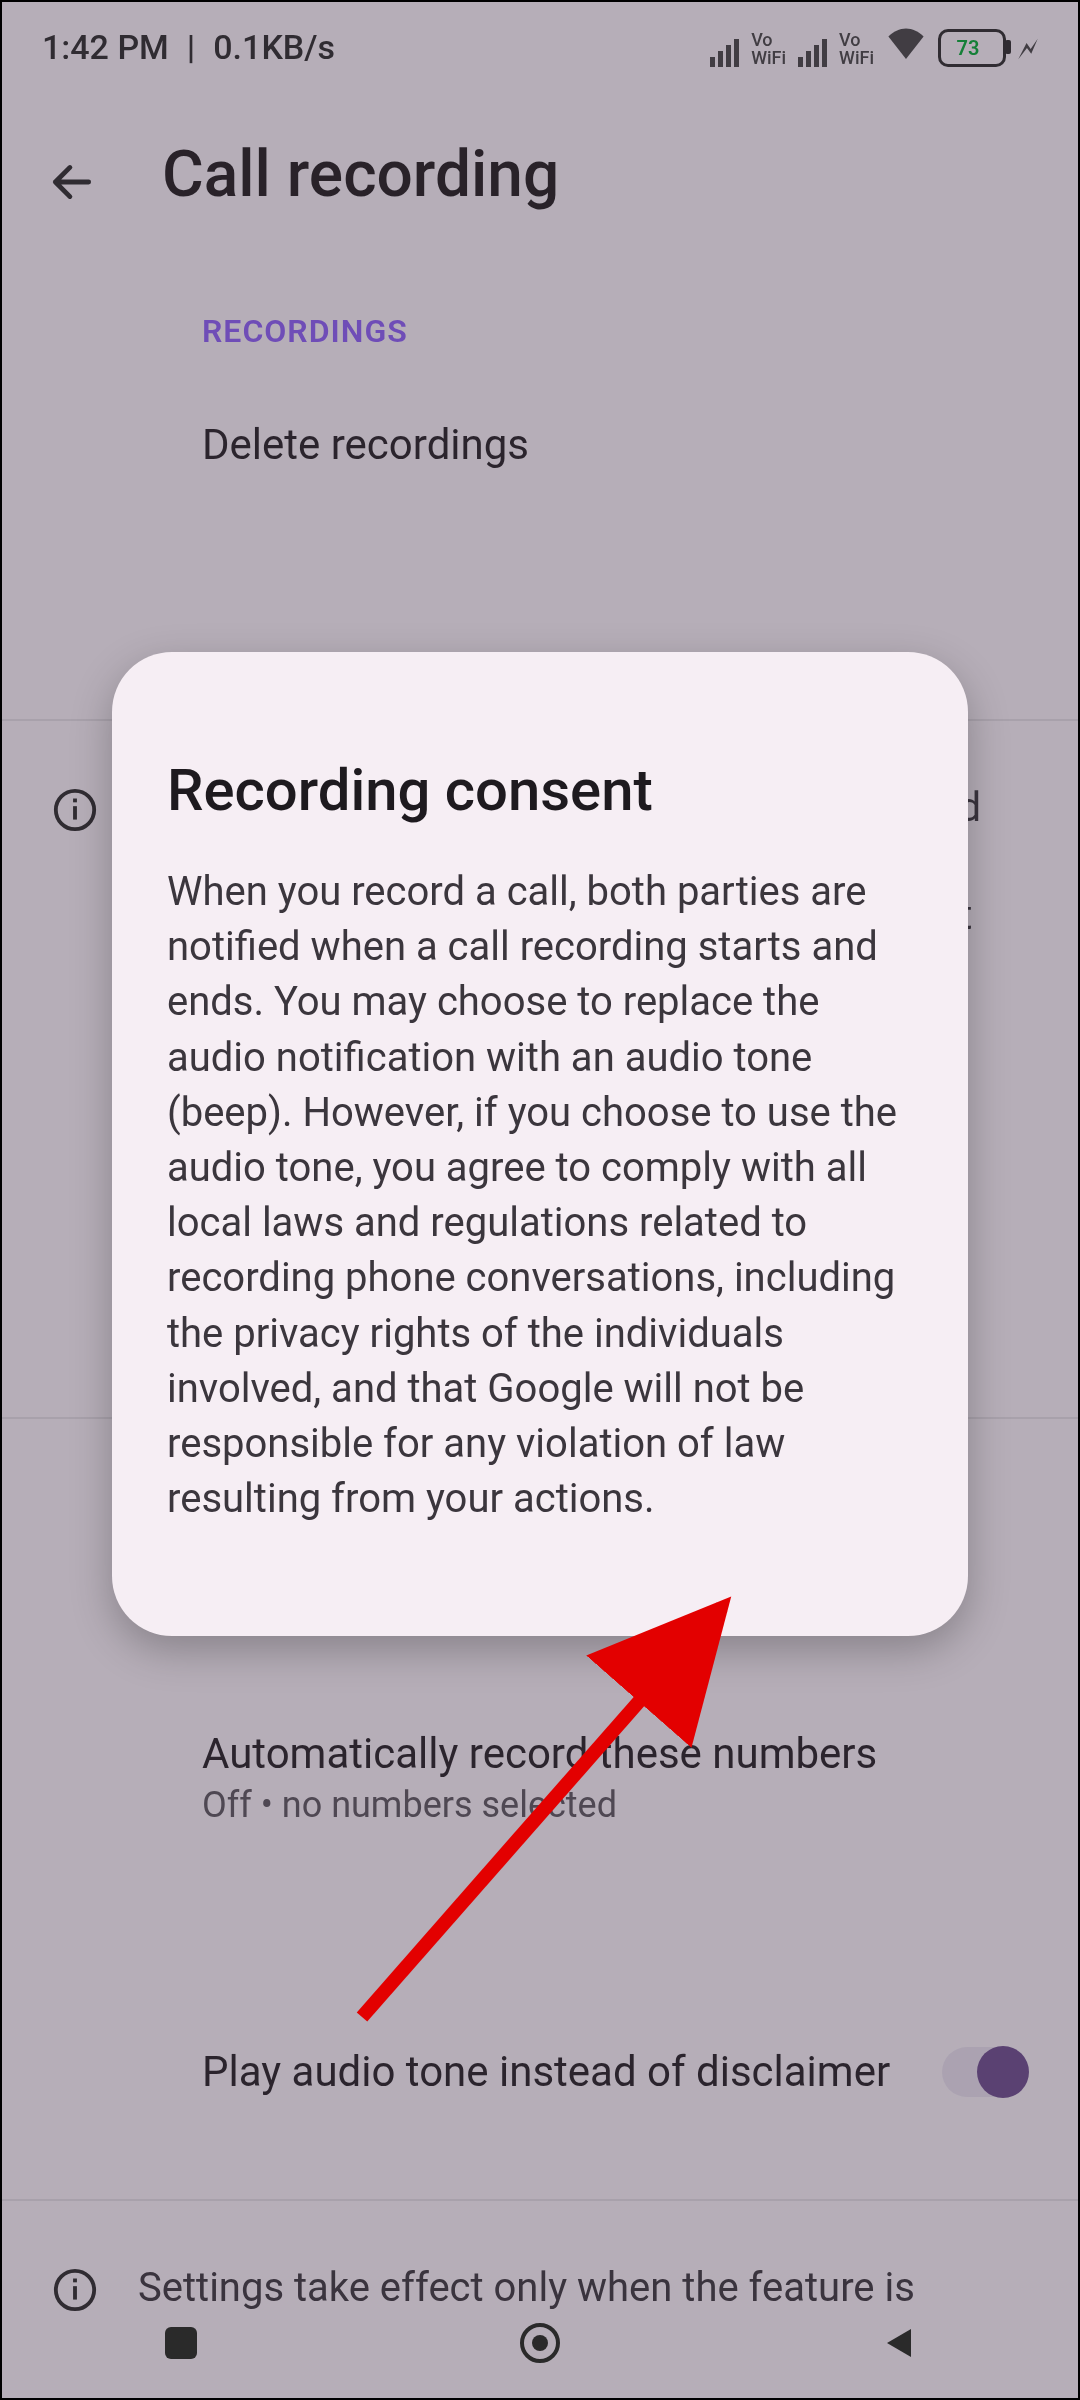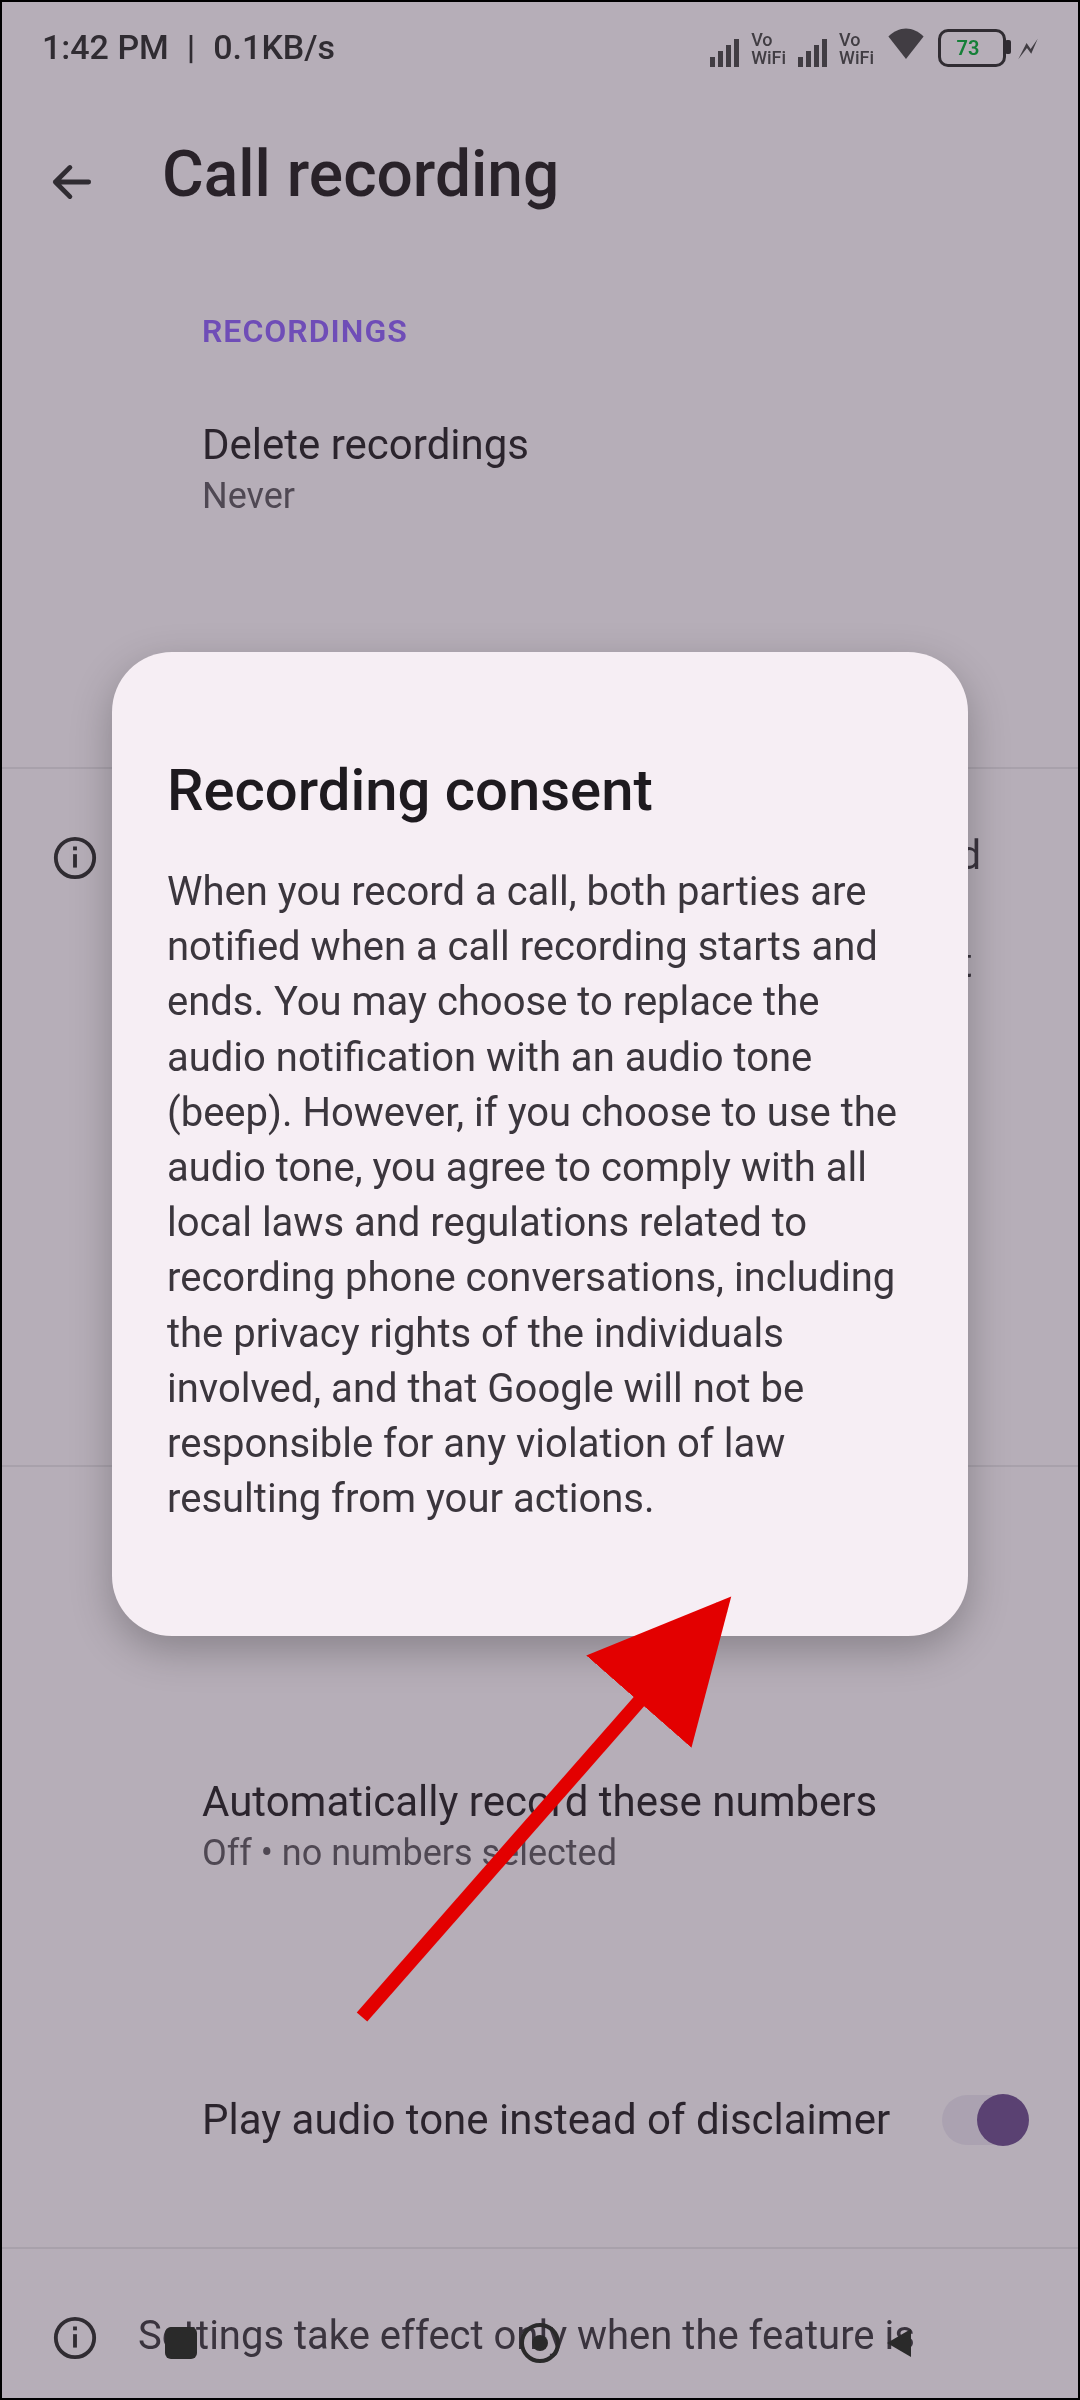--- a/index.html
+++ b/index.html
@@ -173,21 +173,20 @@
       </svg>
   </div>
   <h1>Call recording</h1>
 </div>
 
 <div class="content">
   <div class="section-label">RECORDINGS</div>
 
   <div class="list-item">
     <div class="title-line">Delete recordings</div>
-    <div class="subtitle-line">Never</div>
   </div>
 
   <div class="divider" style="margin-top:220px;"></div>
 
   <div class="info-row">
     <svg width="46" height="46" viewBox="0 0 24 24">
         <circle cx="12" cy="12" r="10" fill="none" stroke="#2a2a2a" stroke-width="2"></circle>
         <rect x="11" y="10" width="2" height="7" fill="#2a2a2a"></rect>
         <rect x="11" y="6" width="2" height="2" fill="#2a2a2a"></rect>
       </svg>

